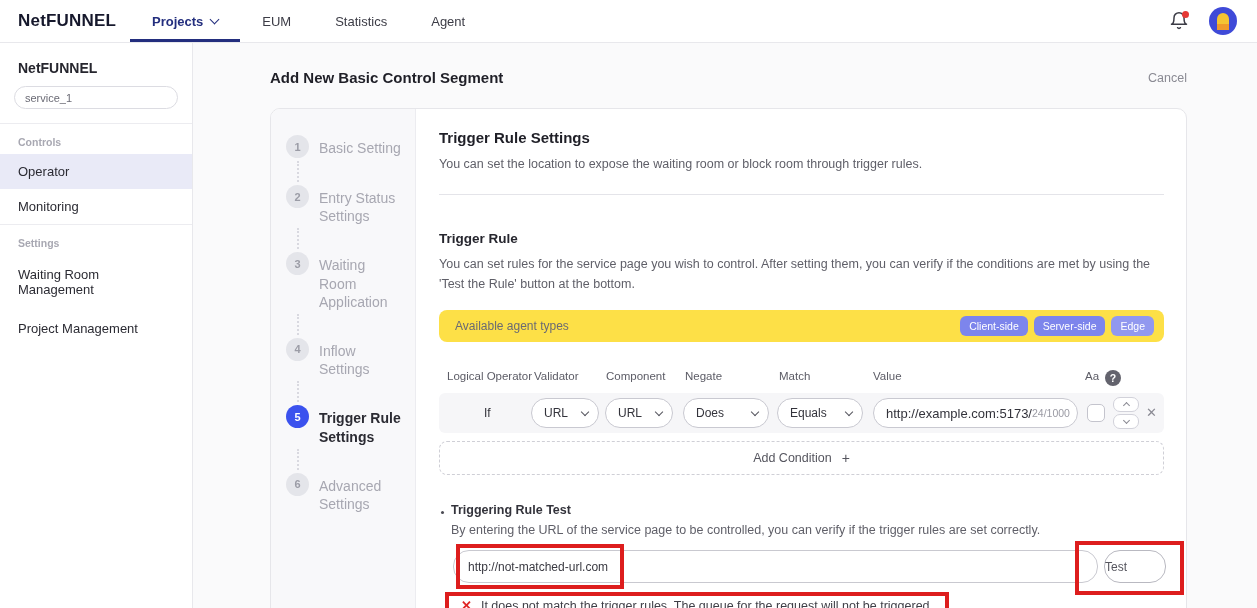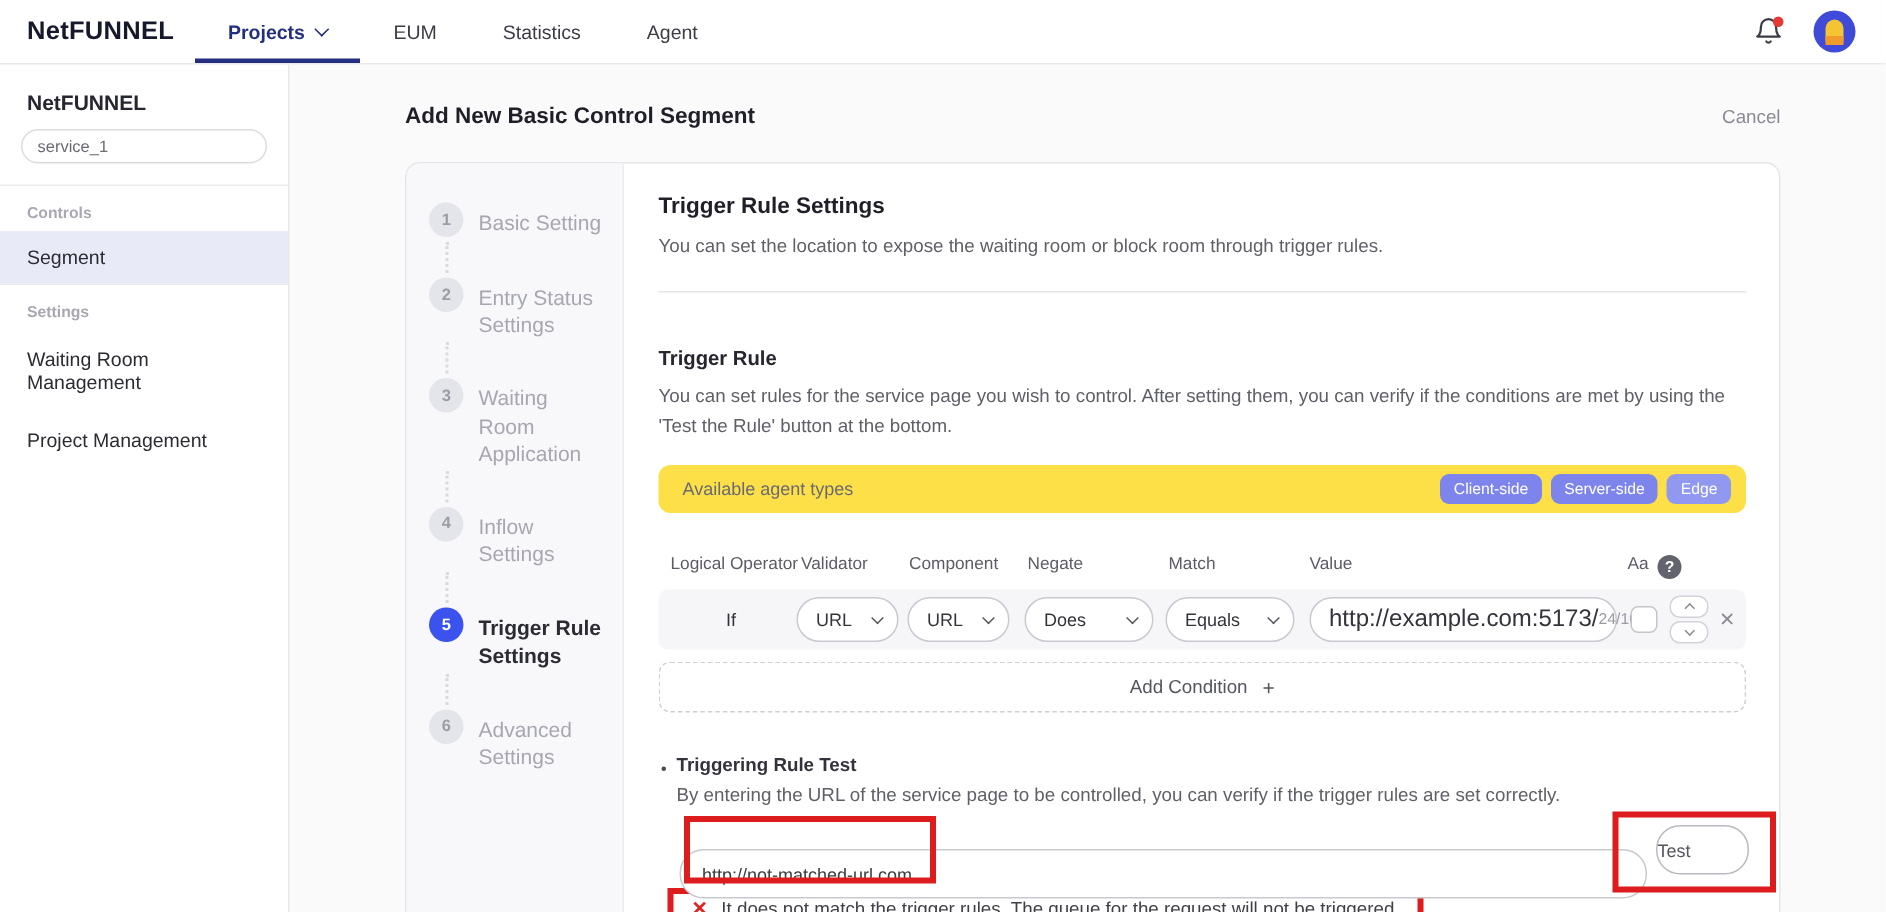--- a/index.html
+++ b/index.html
@@ -80,42 +80,42 @@
   .rule-row { position:relative; margin-top:8px; height:40px; background:#f6f6f8; border-radius:6px; }
   .rule-row > * { position:absolute; top:5px; }
   .if-label { left:45px; top:13px; font-size:12px; color:#33333b; }
   .select { height:30px; background:#fff; border:1px solid #c9c9d1; border-radius:15px; display:flex;
     align-items:center; justify-content:space-between; padding:0 10px 0 12px; font-size:12px; color:#33333b; cursor:pointer; }
   .sel-chev { width:6px; height:6px; border-right:1.4px solid #55555e; border-bottom:1.4px solid #55555e;
     transform:rotate(45deg); margin-top:-3px; }
   .s1{left:92px; width:68px;} .s2{left:166px; width:68px;} .s3{left:244px; width:86px;} .s4{left:338px; width:86px;}
   .val-input { left:434px; width:205px; height:30px; background:#fff; border:1px solid #c9c9d1;
     border-radius:15px; display:flex; align-items:center; padding:0 10px 0 12px; cursor:text; }
-  .val-text { font-size:16px; color:#33333b; white-space:nowrap; }
+  .val-text { font-size:13px; color:#33333b; white-space:nowrap; }
   .val-counter { margin-left:auto; font-size:10.5px; color:#9a9aa3; }
   .rr-check { left:648px; top:11px; width:18px; height:18px; border:1.5px solid #c4c4cd; border-radius:5px;
     background:#fff; cursor:pointer; }
   .rr-arrows { left:674px; top:4px; display:flex; flex-direction:column; gap:2px; }
   .rr-arrow { width:26px; height:15px; border:1px solid #d2d2da; border-radius:7px; background:#fff;
     display:flex; align-items:center; justify-content:center; cursor:pointer; }
   .ar-up { width:5px; height:5px; border-left:1.3px solid #8a8a93; border-top:1.3px solid #8a8a93; transform:rotate(45deg); margin-top:2px; }
   .ar-dn { width:5px; height:5px; border-right:1.3px solid #8a8a93; border-bottom:1.3px solid #8a8a93; transform:rotate(45deg); margin-top:-2px; }
   .rr-close { left:707px; top:12px; font-size:13px; color:#8a8a93; cursor:pointer; }
 
   .add-cond { margin-top:8px; height:34px; border:1px dashed #cfcfd6; border-radius:8px; display:flex;
     align-items:center; justify-content:center; gap:10px; font-size:12.5px; color:#55555e; cursor:pointer; }
   .plus { font-size:14px; color:#55555e; }
 
   .test-head { margin-top:28px; display:flex; align-items:baseline; gap:7px; }
   .test-dot { width:3px; height:3px; border-radius:50%; background:#4a4a52; margin-left:2px; }
   .test-title { font-size:12.5px; font-weight:600; color:#33333b; }
   .test-desc { font-size:12.5px; color:#5f5f68; margin-top:6px; margin-left:12px; }
 
   .test-row { position:relative; margin-top:13px; height:34px; }
-  .test-input { position:absolute; left:14px; top:16px; width:645px; height:33px; background:#fff;
+  .test-input { position:absolute; left:14px; top:0; width:645px; height:33px; background:#fff;
     border:1px solid #c9c9d0; border-radius:16px; display:flex; align-items:center; padding:0 14px;
     font-size:12px; color:#3a3a42; cursor:text; }
   .test-btn { position:absolute; left:665px; top:0; width:62px; height:33px; background:#fff;
     border:1px solid #b9b9c1; border-radius:16px; display:flex; align-items:center; justify-content:flex-start;
     font-size:12px; color:#55555e; cursor:pointer; }
 
   .anno { position:absolute; border:4px solid #dd1d1d; pointer-events:none; z-index:10; }
   .anno-url { left:17px; top:-6px; width:168px; height:45px; }
   .anno-test { left:636px; top:-9px; width:109px; height:54px; }
 
@@ -159,21 +159,22 @@
   </div>
 </div>
 
 <div class="sidebar">
   <div class="sb-title">NetFUNNEL</div>
   <div class="sb-service">
     <span>service_1</span>
   </div>
   <div class="sb-divider"></div>
   <div class="sb-section-label">Controls</div>
-  <div class="sb-item active">Segment</div>
+  <div class="sb-item active">Operator</div>
+  <div class="sb-item">Monitoring</div>
   <div class="sb-divider"></div>
   <div class="sb-section-label">Settings</div>
   <div class="sb-item spaced">Waiting Room Management</div>
   <div class="sb-item spaced">Project Management</div>
 </div>
 
 <div class="main">
   <div class="page-head">
     <div class="page-title">Add New Basic Control Segment</div>
     <div class="cancel-link">Cancel</div>

